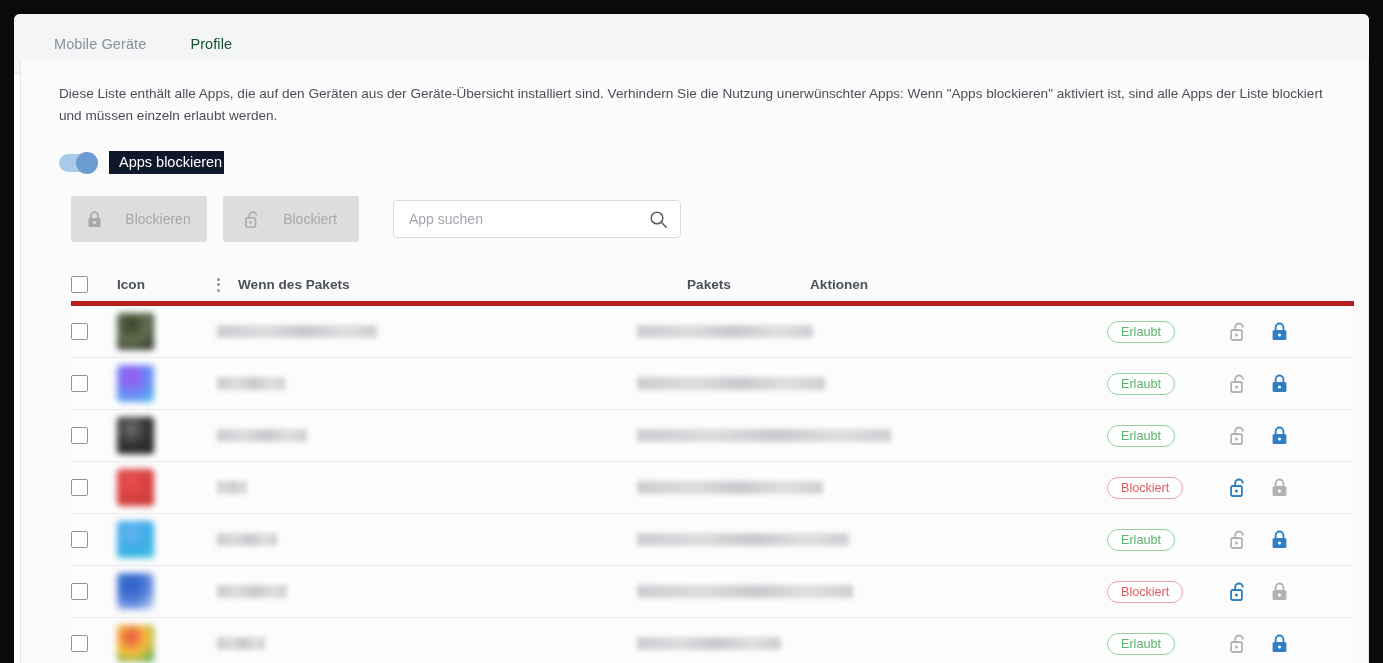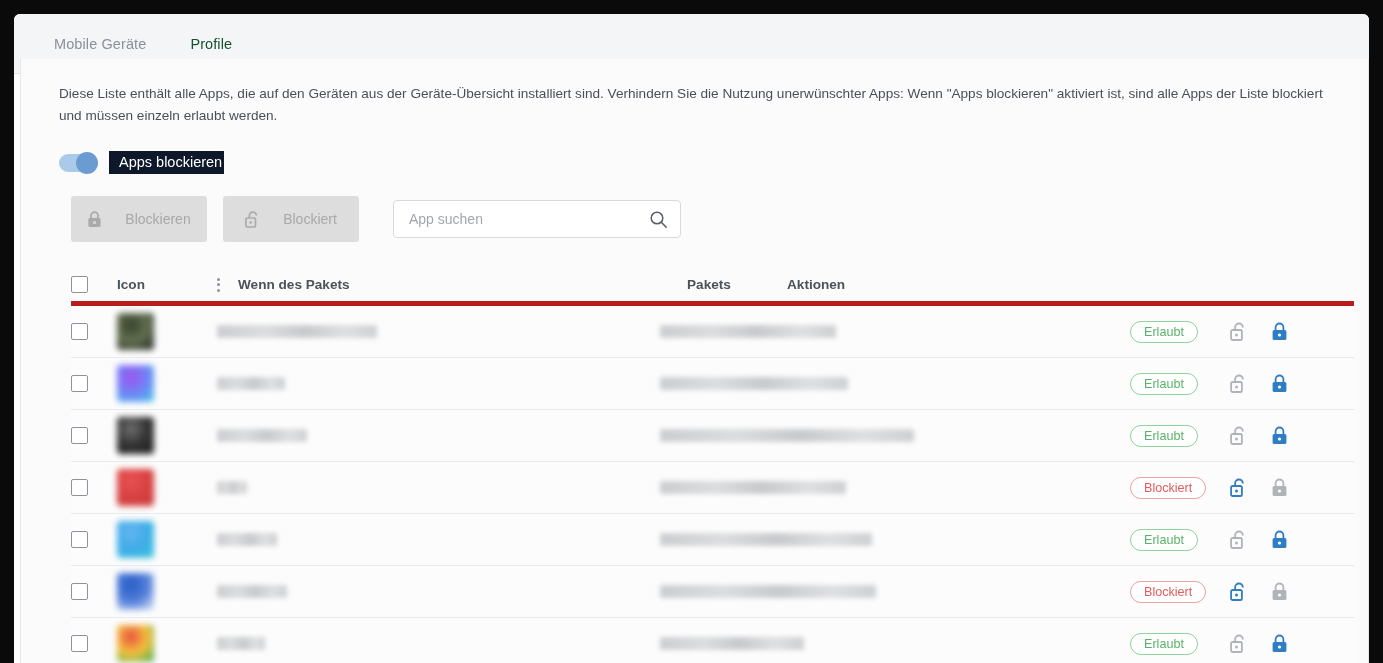--- a/index.html
+++ b/index.html
@@ -136,21 +136,21 @@
   .trow {
     height: 52px;
     border-bottom: 1px solid #e8e9ec;
     background: #fcfcfc;
   }
   .c-check { width: 46px; flex: 0 0 46px; display: flex; align-items: center; }
   .c-icon  { width: 100px; flex: 0 0 100px; }
   .c-name  { flex: 1 1 auto; min-width: 0; display: flex; align-items: center; }
   .c-pkg   { width: 470px; flex: 0 0 470px; }
   .c-status{ width: 100px; flex: 0 0 100px; }
-  .c-act   { width: 124px; flex: 0 0 124px; display: flex; align-items: flex-end; gap: 24px; }
+  .c-act   { width: 124px; flex: 0 0 124px; display: flex; align-items: flex-end; gap: 24px; margin-left: 23px; }
   .cbox {
     width: 17px; height: 17px;
     border: 1.6px solid #8e939b;
     border-radius: 2px;
     background: #fff;
     cursor: pointer;
   }
   .appicon {
     width: 37px; height: 37px;
     border-radius: 4px;

